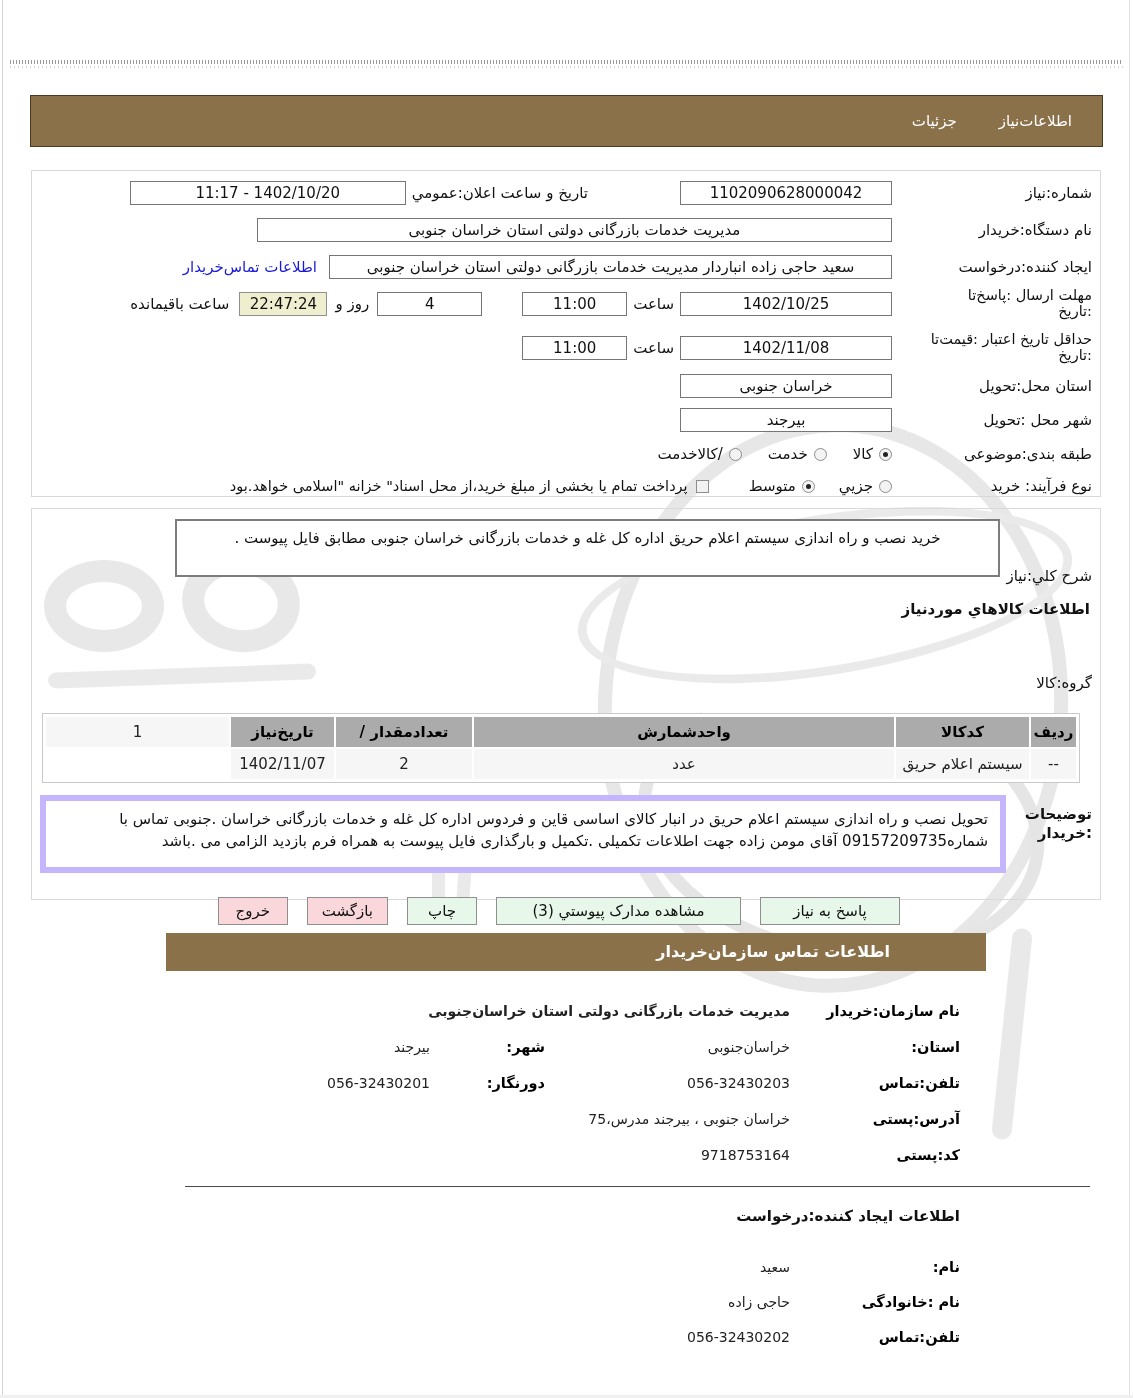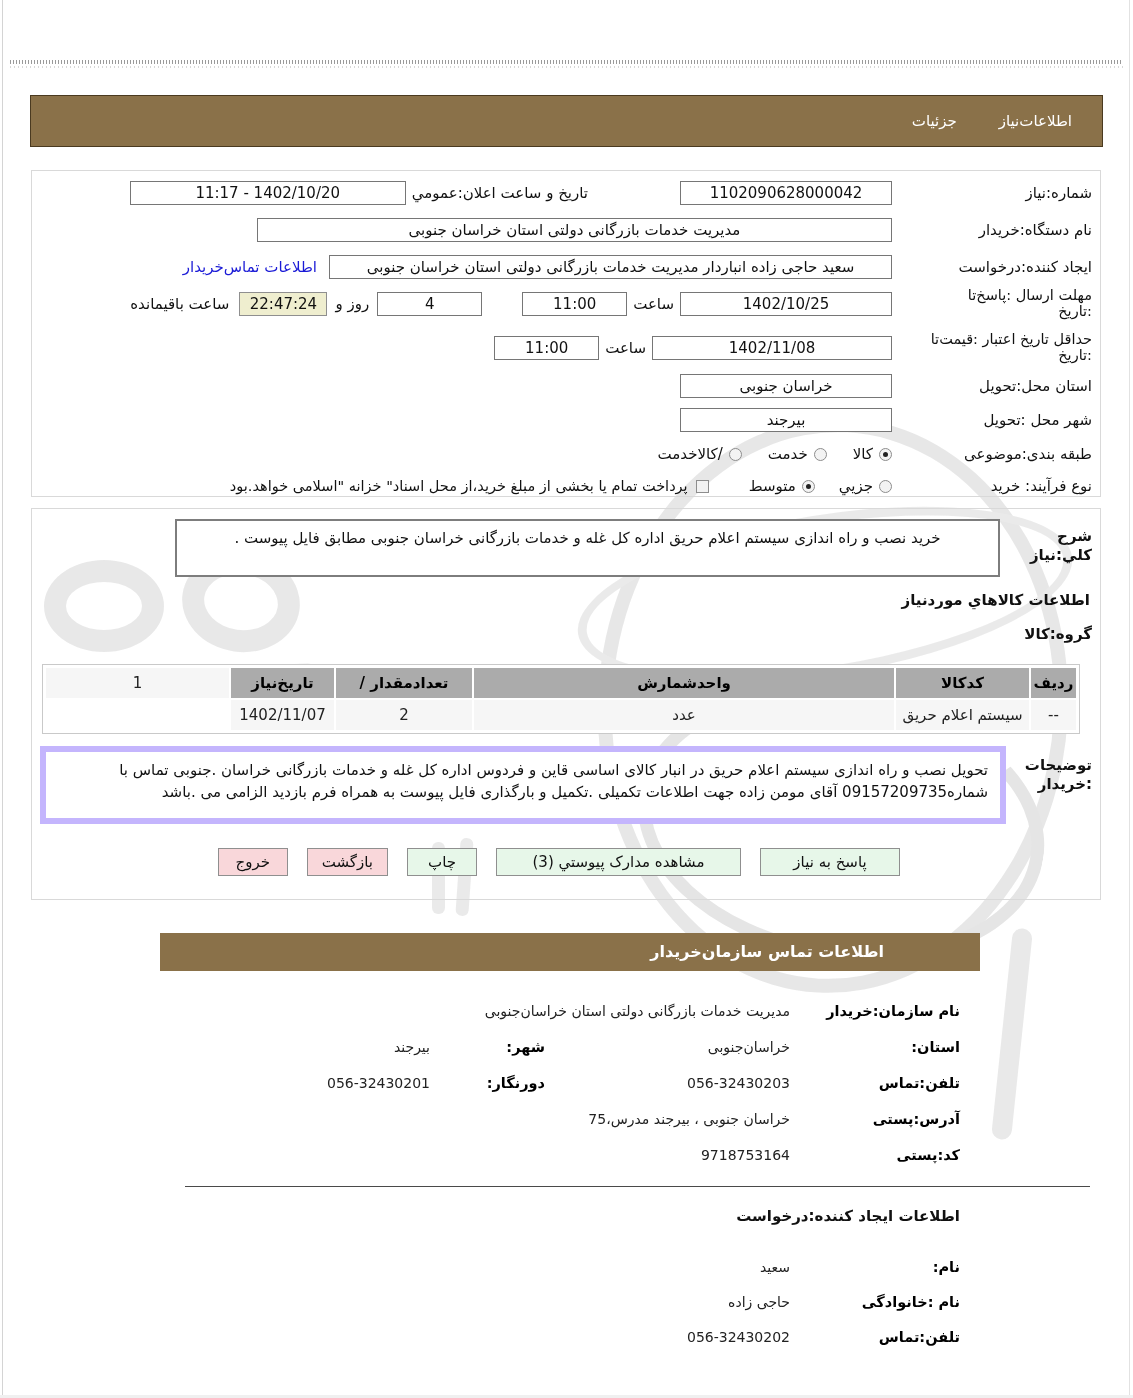--- a/index.html
+++ b/index.html
@@ -55,21 +55,21 @@
       text-align:center;overflow:hidden;white-space:nowrap;flex:0 0 auto;}
   .link{color:var(--link);cursor:pointer;}
   .countdown{background:var(--countdown-bg);border:1px solid #8f8f8f;height:24px;line-height:22px;text-align:center;}
   .radio{width:13px;height:13px;border-radius:50%;border:1px solid #8d8d8d;background:#f3f3f3;display:inline-block;position:relative;flex:0 0 auto;}
   .radio.sel::after{content:"";position:absolute;left:3px;top:3px;width:5px;height:5px;border-radius:50%;background:#222;}
   .checkbox{width:13px;height:13px;border:1px solid #8d8d8d;background:#f2f2f2;display:inline-block;flex:0 0 auto;}
   .opt-label{margin:0 6px 0 0;}
 
   
   .b2row{display:flex;align-items:flex-start;}
-  .b2label{width:92px;flex:0 0 92px;font-weight:bold;line-height:1.25;padding-top:8px;}
+  .b2label{width:92px;flex:0 0 92px;font-weight:normal;line-height:1.25;padding-top:8px;margin-top:40px;}
   .descbox{width:825px;height:58px;border:2px solid #7d7d7d;background:#fff;
     padding:6px 14px;text-align:center;line-height:1.55;overflow:hidden;}
   .goods-h{font-weight:bold;margin:14px 2px 0 0;}
   .grouprow{margin-top:16px;align-items:center;}
   .grouprow .b2label{padding-top:0;}
   .groupbox{width:805px;height:24px;line-height:22px;text-align:right;padding:0 12px;}
   .gtable{margin:20px 12px 0 0;width:1038px;border:1px solid #c9c9c9;background:#fff;padding:3px;
     display:grid;grid-template-columns:45px 133px 420px 136px 103px 183px;gap:2px;}
   .gtable .th{background:var(--th-bg);color:#000;font-weight:bold;height:30px;line-height:30px;text-align:center;overflow:hidden;}
   .gtable .td{background:var(--row-bg);color:#222;height:30px;line-height:30px;text-align:center;overflow:hidden;}
@@ -77,21 +77,21 @@
   .noteslabel{width:86px;flex:0 0 86px;font-weight:bold;padding-top:10px;line-height:1.3;}
   .notesbox{width:967px;height:78px;border:6px solid #c4b5fd;background:#fff;
     padding:7px 12px;text-align:right;line-height:1.5;overflow:hidden;}
   .btnrow{display:flex;align-items:center;margin-top:24px;padding-right:192px;gap:19px;}
   .btn{height:28px;line-height:26px;border:1px solid #8f8f8f;text-align:center;padding:0 14px;cursor:pointer;white-space:nowrap;}
   .btn.green{background:var(--btn-green);}
   .btn.pink{background:var(--btn-pink);}
   .btn.w-lg{min-width:140px;} .btn.w-xl{min-width:245px;} .btn.w-sm{min-width:70px;}
 
   
-  #bar2{left:160px;top:933px;width:820px;height:38px;background:var(--brown);color:#fff;
+  #bar2{left:166px;top:933px;width:820px;height:38px;background:var(--brown);color:#fff;
     font-weight:bold;font-size:16px;line-height:38px;padding-left:12px;padding-right:96px;text-align:right;}
   #org{left:155px;top:993px;width:825px;padding:0 20px;font-size:14px;}
   .crow{display:grid;grid-template-columns:170px 245px 115px 295px;align-items:center;height:36px;}
   .clabel{font-weight:bold;font-size:14.5px;color:#000;}
   .cval{color:#222;}
 
   #div2{left:185px;top:1186px;width:905px;height:1px;background:#4a4a4a;}
 
   #creator{left:155px;top:1207px;width:825px;padding:0 20px;font-size:14px;}
   #creator .heading{font-weight:bold;font-size:15px;margin-bottom:24px;}
@@ -164,21 +164,21 @@
     <div class="countdown" style="width:88px;">22:47:24</div>
     <span style="flex:0 0 10px;"></span>
     <span>ساعت باقیمانده</span>
   </div>
 
   <div class="frow" style="margin-bottom:14px;">
     <span class="flabel two">
       <span>حداقل تاریخ اعتبار :قیمت‌تا</span><br>
       <span>:تاریخ</span>
     </span>
-    <div class="tb" style="width:240px;">1402/11/08</div>
+    <div class="tb" style="width:212px;">1402/11/08</div>
     <span style="flex:0 0 6px;"></span>
     <span>ساعت</span>
     <span style="flex:0 0 6px;"></span>
     <div class="tb" style="width:105px;">11:00</div>
   </div>
 
   <div class="frow" style="margin-bottom:10px;">
     <span class="flabel">استان محل:تحویل</span>
     <div class="tb" style="width:212px;">خراسان جنوبی</div>
   </div>
@@ -258,21 +258,21 @@
   </div>
 </div>
 
 <div id="bar2" class="z rtl">
   <span>اطلاعات  تماس سازمان‌خریدار</span>
 </div>
 
 <div id="org" class="z rtl">
   <div class="crow">
     <span class="clabel">نام سازمان:خریدار</span>
-    <span class="cval" style="grid-column:span 3;">مدیریت خدمات بازرگانی دولتی استان خراسان‌جنوبی</span>
+    <span class="cval" style="grid-column:span 3;font-weight:bold;">مدیریت خدمات بازرگانی دولتی استان خراسان‌جنوبی</span>
   </div>
   <div class="crow">
     <span class="clabel">استان:</span>
     <span class="cval">خراسان‌جنوبی</span>
     <span class="clabel">شهر:</span>
     <span class="cval">بیرجند</span>
   </div>
   <div class="crow">
     <span class="clabel">تلفن:تماس</span>
     <span class="cval">056-32430203</span>

